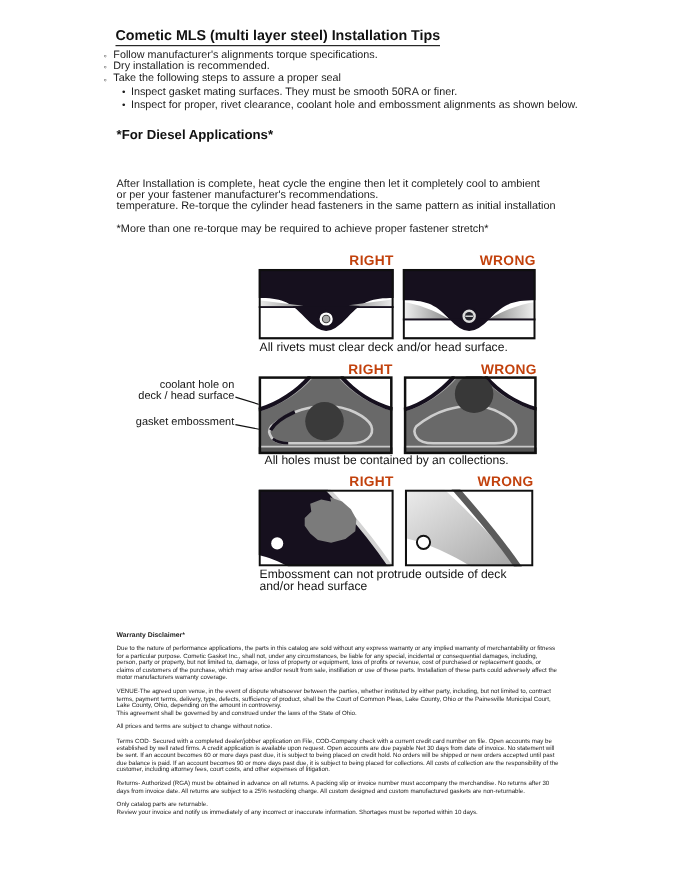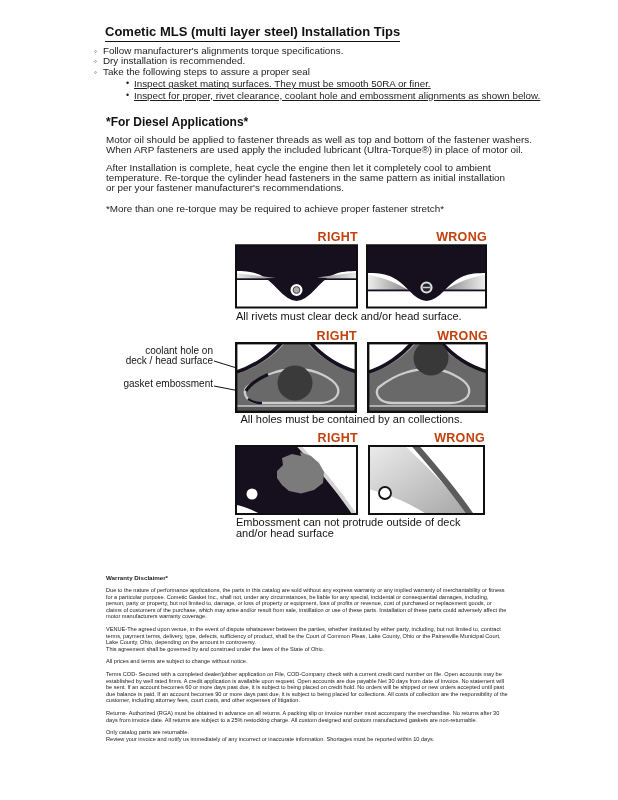--- a/index.html
+++ b/index.html
@@ -5,21 +5,21 @@
   html,body{margin:0;padding:0;background:#fff;}
   .page{position:relative;width:559px;height:800px;background:#ffffff;overflow:hidden;
         font-family:"Liberation Sans",sans-serif;color:#1c1c1c;}
 
   .title{position:absolute;left:105px;top:24px;font-size:13px;font-weight:bold;
          color:#111;border-bottom:1.5px solid #111;padding-bottom:2px;white-space:nowrap;}
 
   .bullets{position:absolute;left:94px;top:46px;font-size:9.8px;line-height:10.3px;}
   .b{white-space:nowrap;}
   .b .mk{display:inline-block;width:9px;font-size:8.5px;vertical-align:top;}
-  .sub{margin-left:32px;margin-top:1.5px;line-height:11.3px;text-decoration:underline;}
+  .sub{margin-left:17px;margin-top:1.5px;line-height:11.3px;}
   .sub .mk{width:8px;font-size:9px;}
 
   .sect-head{position:absolute;left:106px;top:115px;font-size:12px;font-weight:bold;color:#111;}
   .para{position:absolute;left:106px;font-size:9.9px;line-height:10.2px;}
   .para div{white-space:nowrap;}
   .p1{top:135px;} .p2{top:163px;} .note{top:204px;}
 
   .lbl{position:absolute;font-size:12.5px;font-weight:bold;letter-spacing:.3px;
        color:#c2410c;text-align:right;}
   .cap{position:absolute;font-size:11px;color:#141414;line-height:10.5px;}
@@ -48,28 +48,24 @@
   <div class="bullets">
     <div class="b"><span class="mk">◦</span><span>Follow manufacturer's alignments torque specifications.</span></div>
     <div class="b"><span class="mk">◦</span><span>Dry installation is recommended.</span></div>
     <div class="b"><span class="mk">◦</span><span>Take the following steps to assure a proper seal</span></div>
     <div class="b sub"><span class="mk">•</span><span>Inspect gasket mating surfaces.  They must be smooth 50RA or finer.</span></div>
     <div class="b sub" style="margin-top:0;"><span class="mk">•</span><span>Inspect for proper, rivet clearance, coolant hole and embossment alignments as shown below.</span></div>
   </div>
 
   <div class="sect-head">*For Diesel Applications*</div>
 
-  <div class="para p1">
-    <div>Motor oil should be applied to fastener threads as well as top and bottom of the fastener washers.</div>
-    <div>When ARP fasteners are used apply the included lubricant (Ultra-Torque®) in place of motor oil.</div>
-  </div>
   <div class="para p2">
     <div>After Installation is complete, heat cycle the engine then let it completely cool to ambient</div>
+    <div>or per your fastener manufacturer's recommendations.</div>
     <div>temperature. Re-torque the cylinder head fasteners in the same pattern as initial installation</div>
-    <div>or per your fastener manufacturer's recommendations.</div>
   </div>
   <div class="para note">*More than one re-torque may be required to achieve proper fastener stretch*</div>
 
   <div class="lbl" style="left:235px;top:230px;width:123px;">RIGHT</div>
   <div class="lbl" style="left:366px;top:230px;width:121px;">WRONG</div>
 
   <div class="panel" style="left:235px;top:244px;width:123px;height:65px;">
     <svg viewBox="0 0 123 64">
       <defs>
         <linearGradient id="r1l" x1="0" y1="0" x2="1" y2="0">

